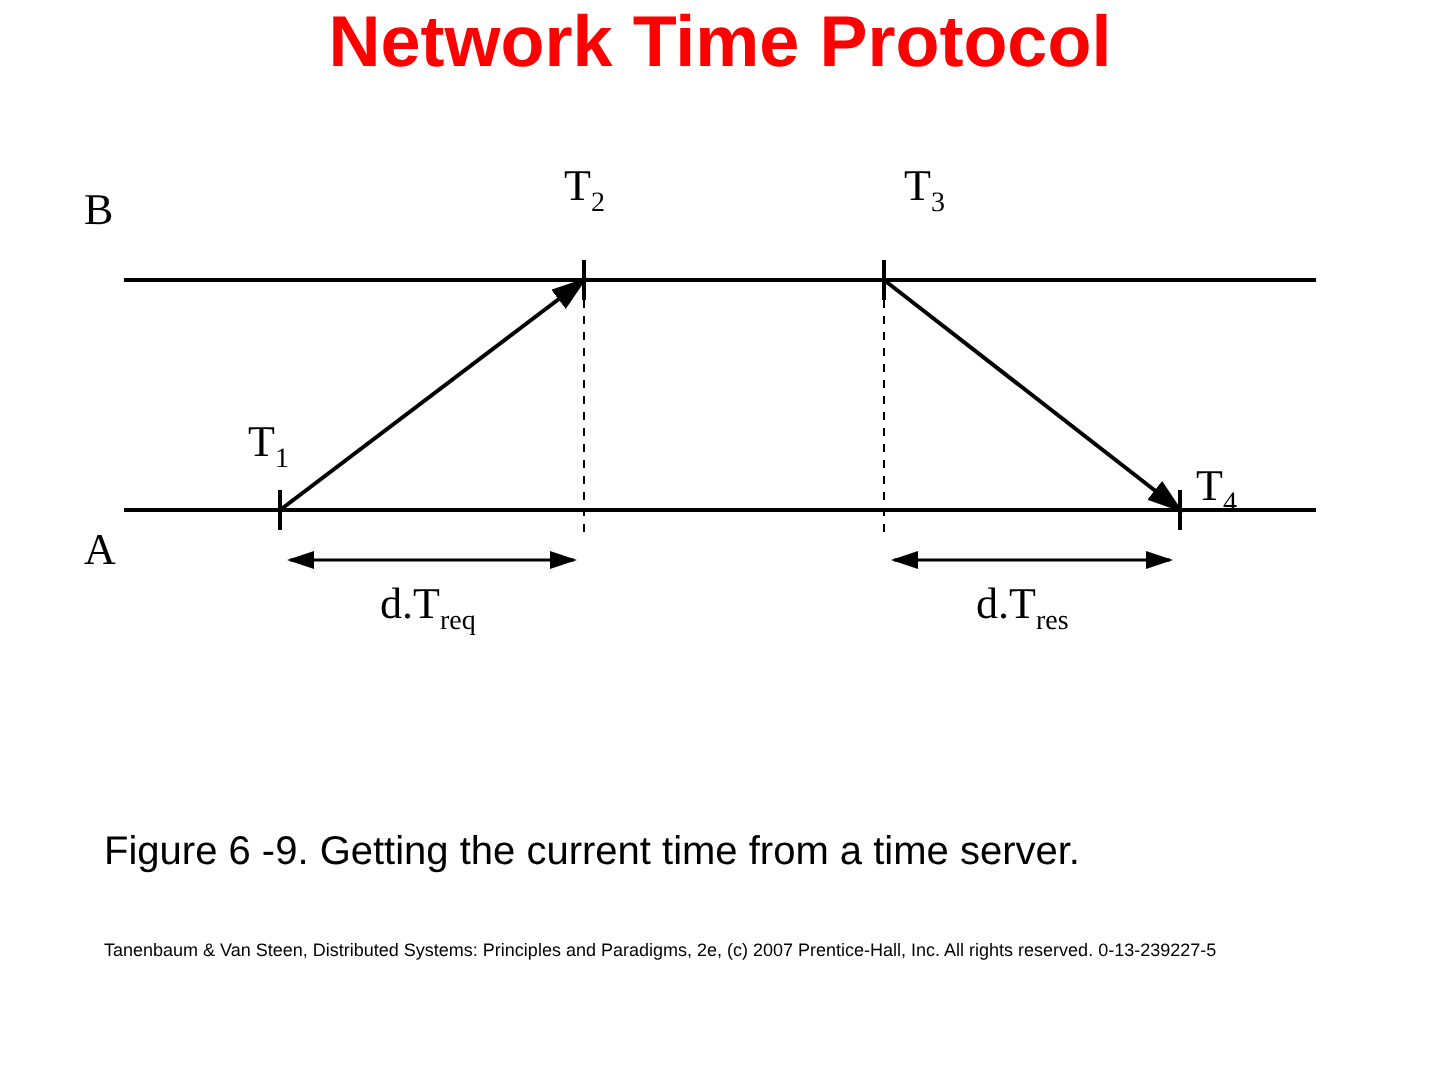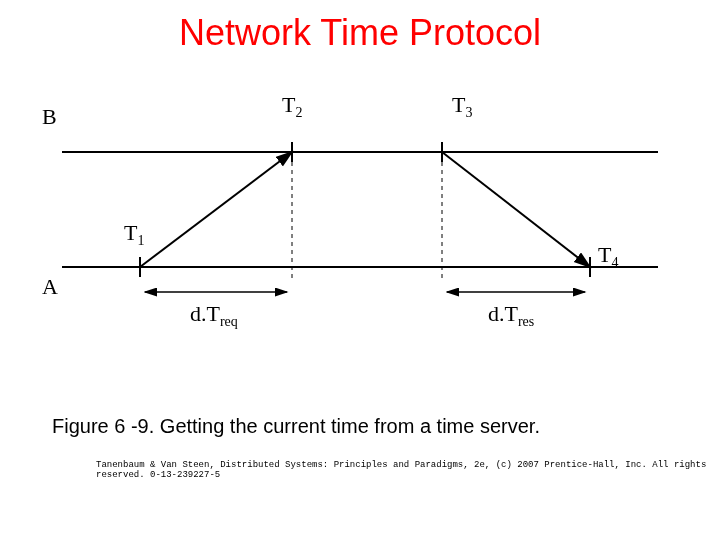--- a/index.html
+++ b/index.html
@@ -7,22 +7,21 @@
       width: 720px;
       height: 540px;
       background: #fff;
       font-family: Arial, Helvetica, sans-serif;
       position: relative;
     }
     .slide-title {
       text-align: center;
       color: #ff0000;
       font-size: 36px;
-      font-weight: normal;
-      padding-top: 12px;
+      font-weight: bold;
       padding-bottom: 8px;
     }
     .figure-area {
       position: relative;
       margin: 30px auto 0;
       width: 640px;
       height: 260px;
     }
     .caption {
       position: absolute;
@@ -31,22 +30,21 @@
       font-size: 20px;
       color: #000;
       font-family: Arial, sans-serif;
     }
     .footer {
       position: absolute;
       left: 52px;
       bottom: 60px;
       font-size: 9px;
       color: #000;
-      font-family: Liberation Mono, monospace;
-      margin-left: 44px;
+      font-family: Liberation Sans, sans-serif;
     }
     .label {
       position: absolute;
       font-family: 'Times New Roman', serif;
       font-size: 22px;
       color: #000;
     }
     .sub { font-size: 14px; vertical-align: sub; }
   </style>
 </head>

